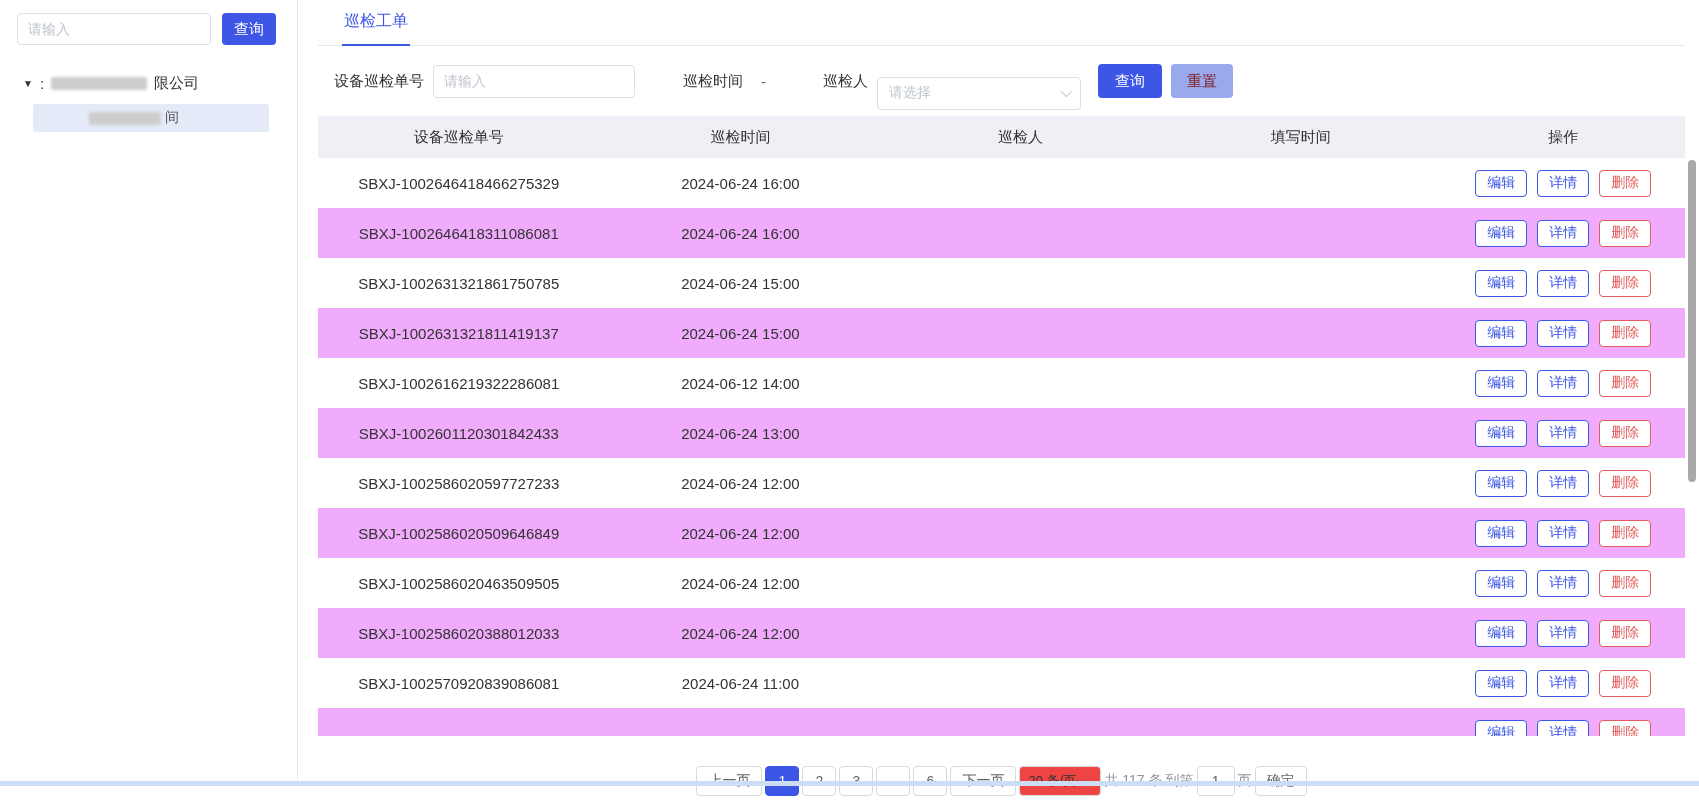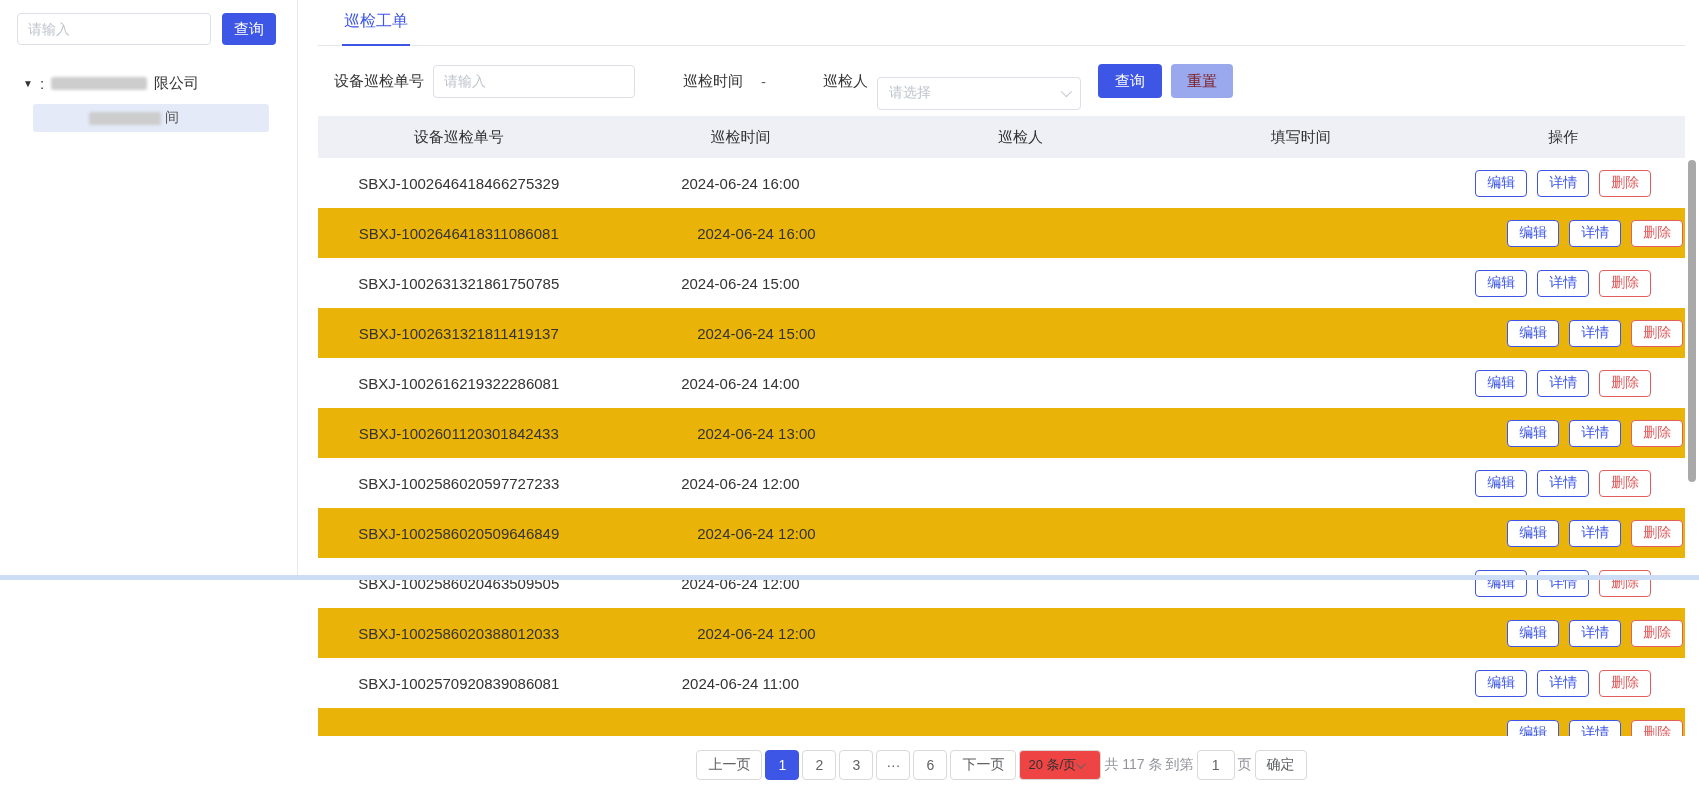--- a/index.html
+++ b/index.html
@@ -3,21 +3,21 @@
 <meta charset="utf-8">
 <style>
   * { box-sizing: border-box; margin: 0; padding: 0; }
   html, body { width: 1699px; height: 802px; }
   body {
     font-family: "Liberation Sans", "DejaVu Sans", sans-serif;
     background: #ffffff;
     color: #333;
     overflow: hidden;
   }
-  .page { position: relative; width: 1699px; height: 580px; display: flex; }
+  .page { position: relative; width: 1699px; height: 786px; display: flex; }
 
   
   .sidebar { width: 298px; flex: none; border-right: 1px solid #e8e8e8; padding: 13px 17px 0; }
   .sb-search { display: flex; gap: 11px; }
   .sb-input {
     width: 194px; height: 32px; border: 1px solid #dcdfe6; border-radius: 4px;
     padding: 0 10px; font-size: 14px; color: #333; outline: none;
     font-family: inherit;
   }
   .sb-input::placeholder { color: #bfc4cc; }
@@ -75,31 +75,31 @@
     color: #7f1d1d; border: none; border-radius: 4px; font-size: 15px; cursor: pointer; font-family: Liberation Mono, monospace;
   }
 
   
   .table { margin-top: 0; }
   .thead, .trow { display: grid; grid-template-columns: 20.6% 20.6% 20.4% 20.6% 1fr; align-items: center; }
   .thead { background: #eef0f5; height: 42px; font-size: 15px; color: #303133; font-weight: 500; }
   .th, .tcell { text-align: center; overflow: hidden; white-space: nowrap; }
   .tbody { height: 578px; overflow: hidden; }
   .trow { height: 50px; font-size: 15px; color: #333; background: #fff; }
-  .trow.stripe { background: #eab308; gap: 16px; }
+  .trow.stripe { background: #f0abfc; }
   .tcell.actions { display: flex; justify-content: center; align-items: center; }
   .act-btn {
     height: 27px; padding: 0 11px; margin: 0 5px; border: 1px solid var(--primary);
     border-radius: 4px; background: #fff; color: var(--primary); font-size: 14px;
     cursor: pointer; font-family: inherit;
   }
   .act-btn.danger { border-color: var(--danger); color: var(--danger); }
 
   
-  .pagination { display: flex; align-items: center; justify-content: center; gap: 3px; margin-top: 14px; font-size: 14px; }
+  .pagination { display: flex; align-items: center; justify-content: center; gap: 3px; margin-top: 30px; font-size: 14px; }
   .pg-btn {
     min-width: 36px; height: 30px; padding: 0 11px; border: 1px solid #d9d9d9; border-radius: 4px;
     background: #fff; color: #606266; font-size: 14px; cursor: pointer; font-family: inherit;
   }
   .pg-num { min-width: 34px; padding: 0; }
   .pg-num.active { background: var(--primary); border-color: var(--primary); color: #fff; }
   .pg-size {
     width: 82px; height: 30px; border: 1px solid #d9d9d9; border-radius: 4px;
     display: flex; align-items: center; justify-content: flex-start; padding: 0 8px;
     color: #303133; font-size: 13px; cursor: pointer; background: #ef4444;
@@ -210,21 +210,21 @@
             <div class="tcell"></div>
             <div class="tcell"></div>
             <div class="tcell actions">
               <button class="act-btn">编辑</button>
               <button class="act-btn">详情</button>
               <button class="act-btn danger">删除</button>
             </div>
           </div>
           <div class="trow">
             <div class="tcell">SBXJ-1002616219322286081</div>
-            <div class="tcell">2024-06-24 14:00</div>
+            <div class="tcell">2024-06-12 14:00</div>
             <div class="tcell"></div>
             <div class="tcell"></div>
             <div class="tcell actions">
               <button class="act-btn">编辑</button>
               <button class="act-btn">详情</button>
               <button class="act-btn danger">删除</button>
             </div>
           </div>
           <div class="trow stripe">
             <div class="tcell">SBXJ-1002601120301842433</div>

